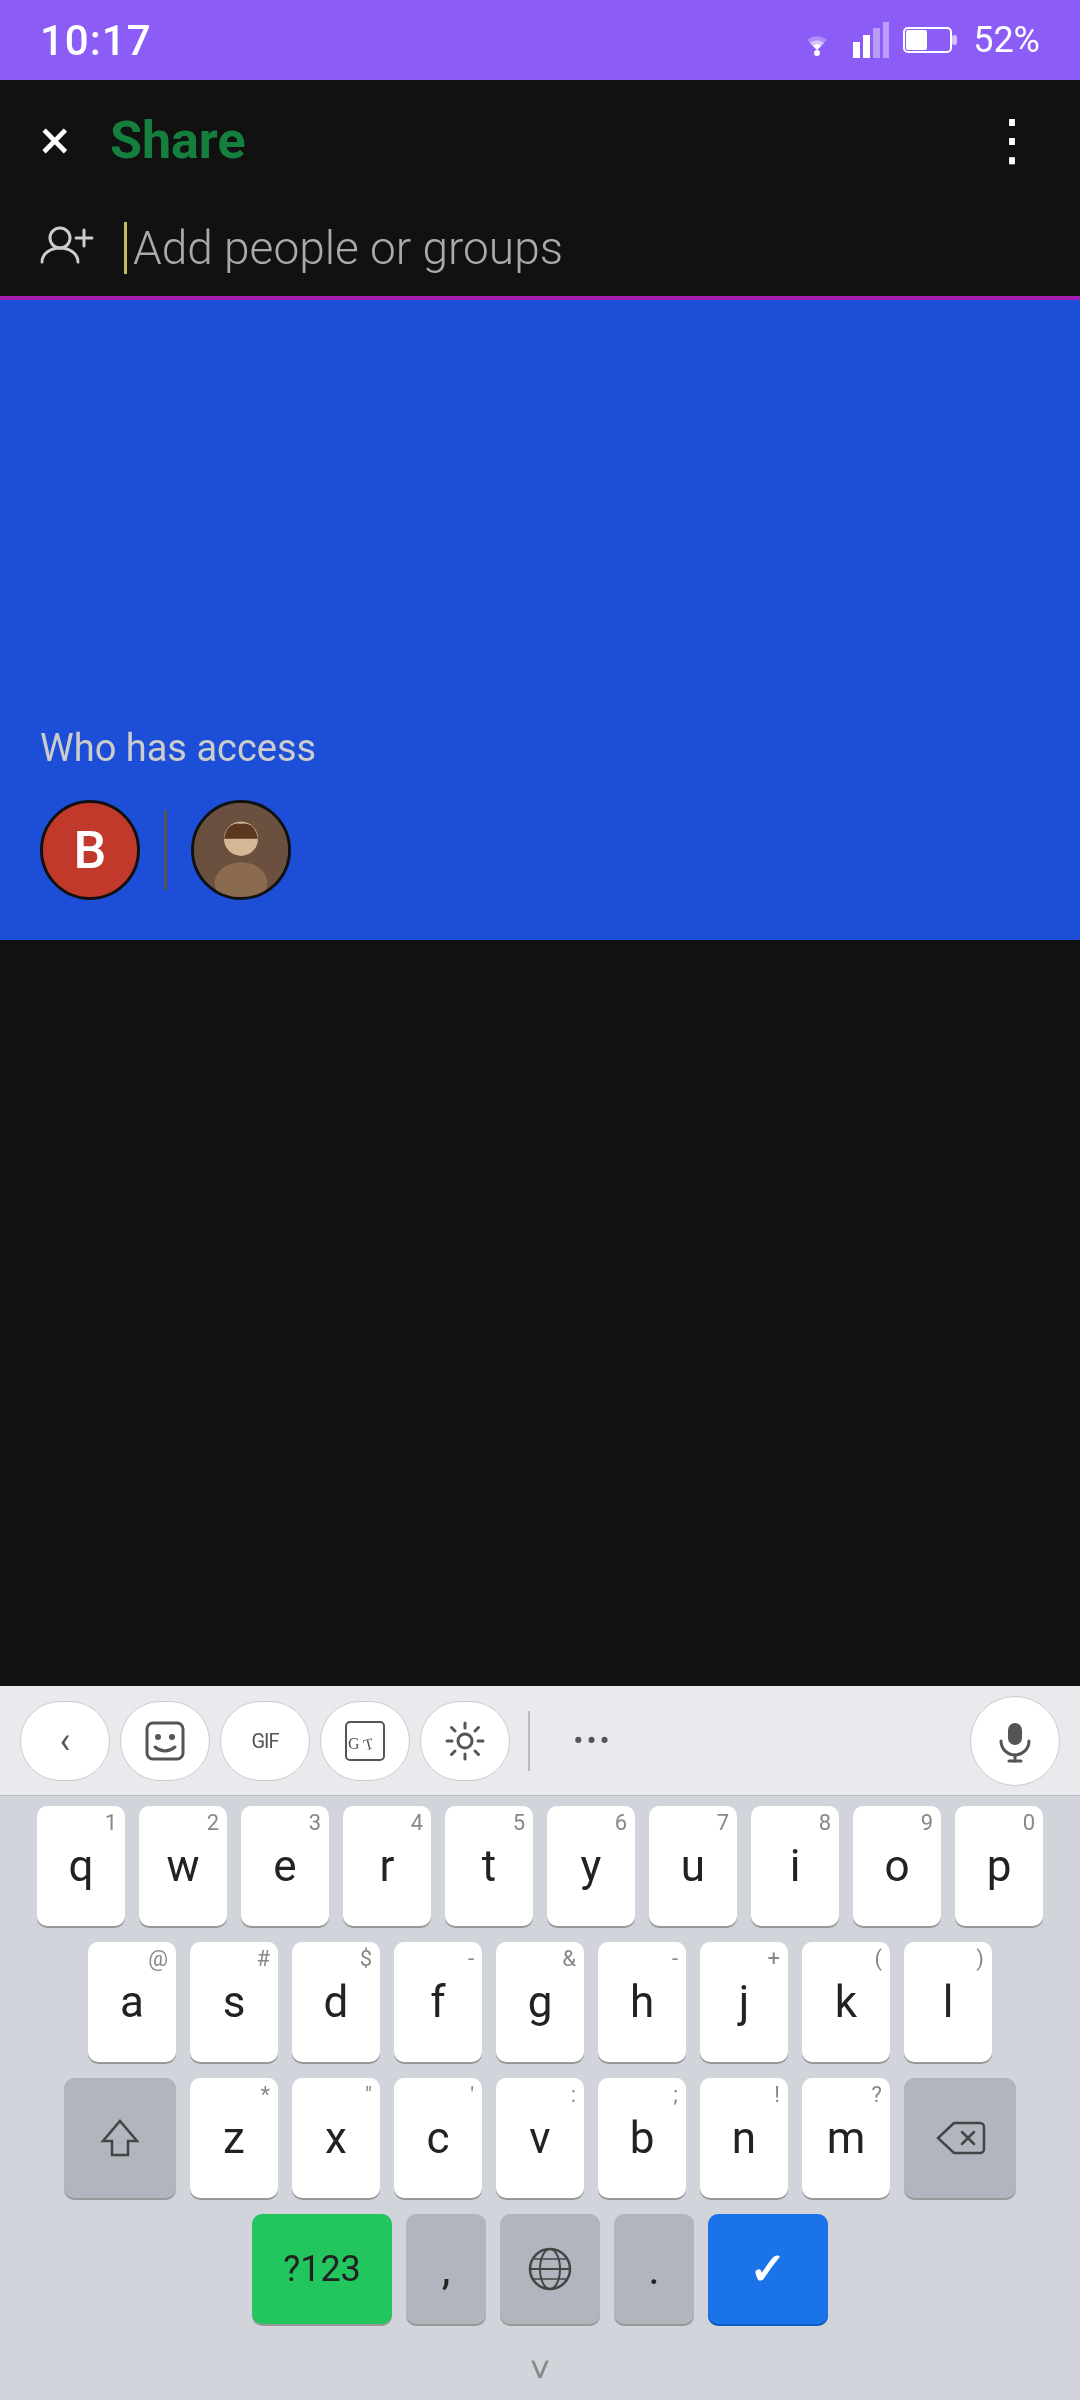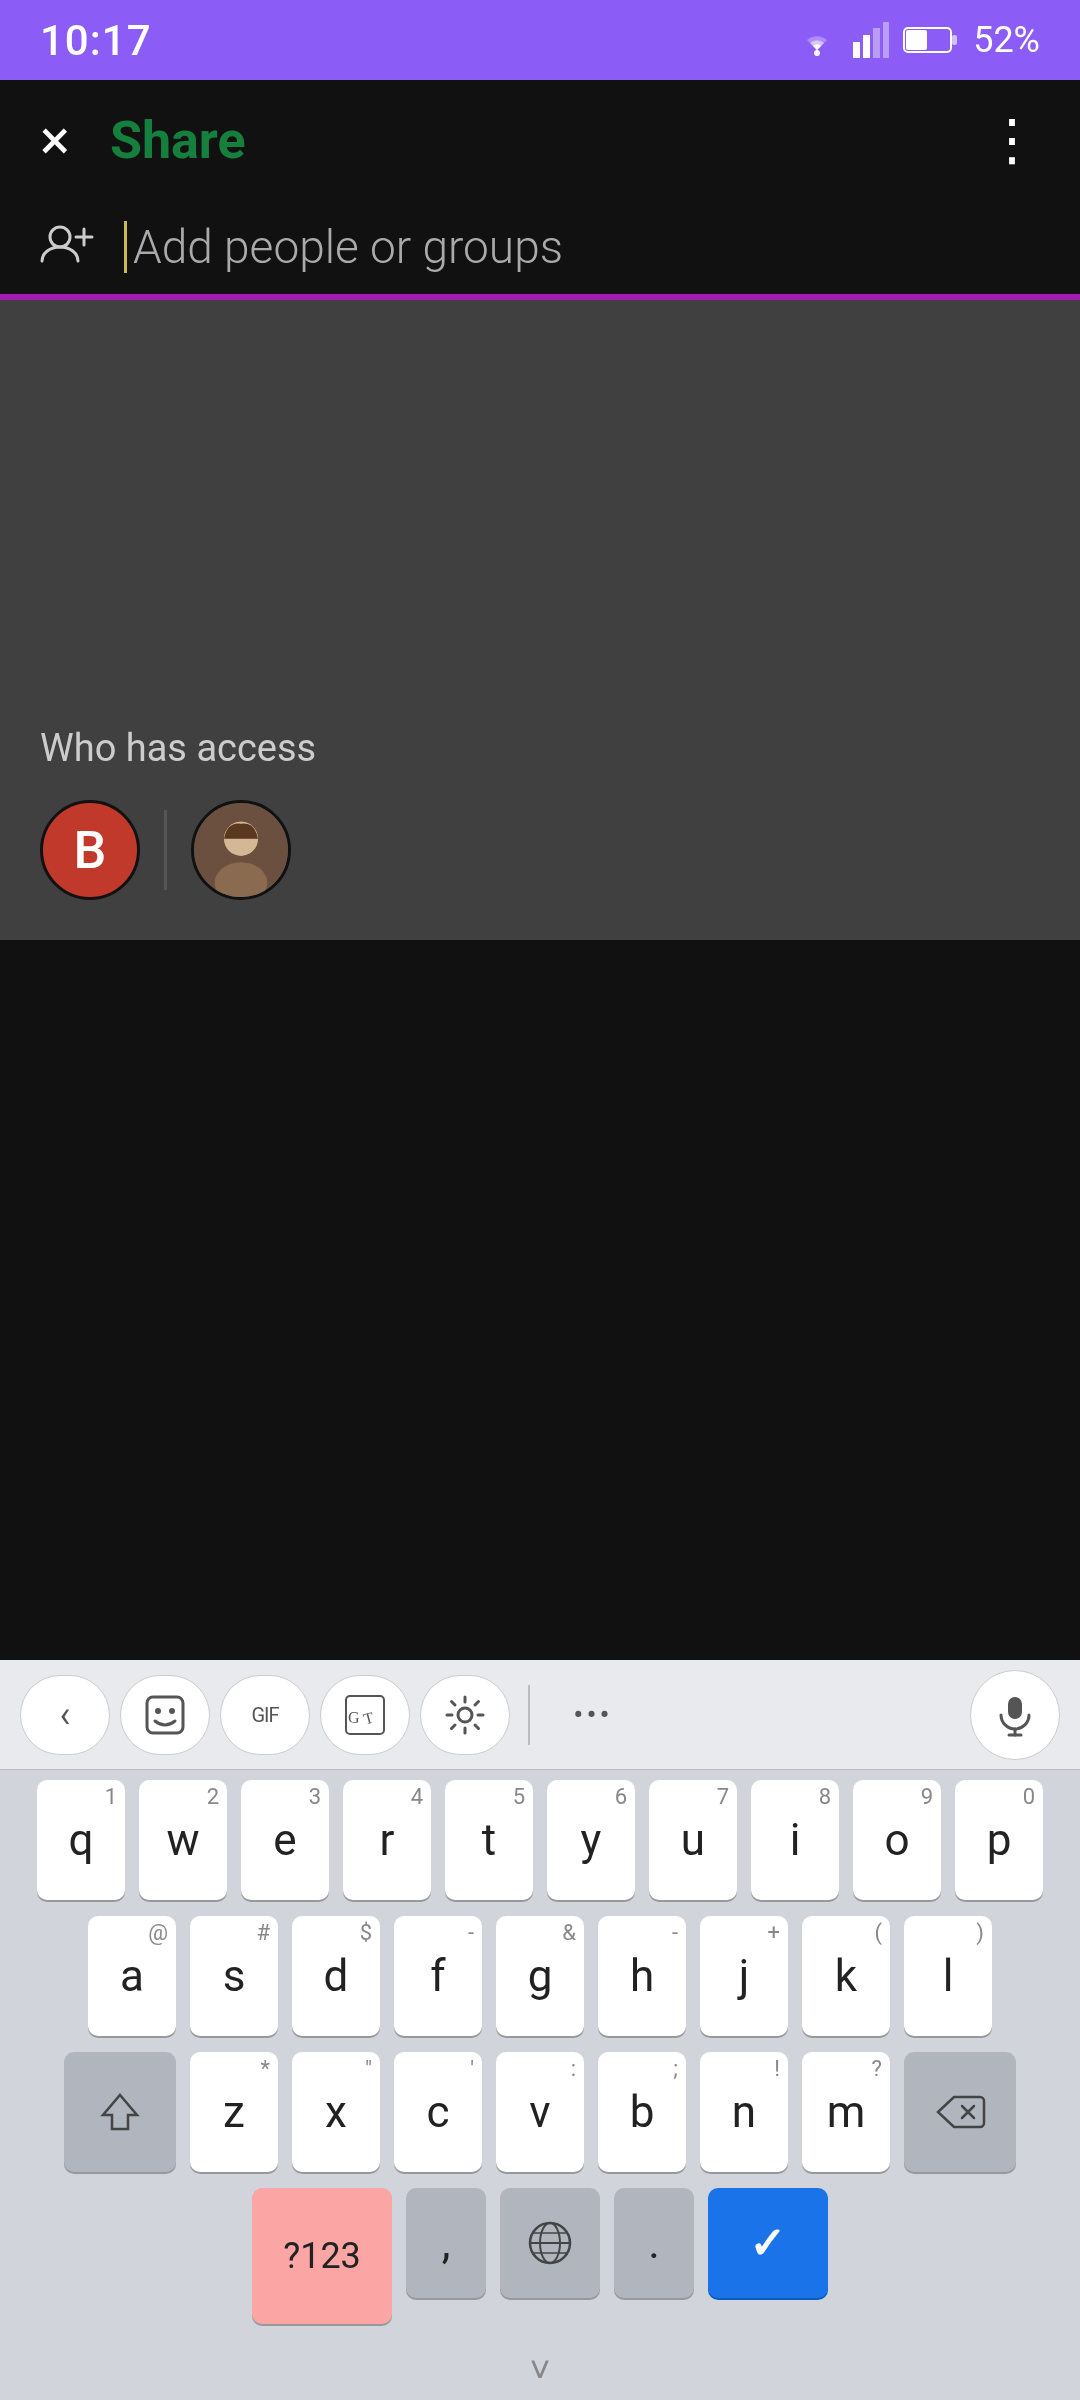--- a/index.html
+++ b/index.html
@@ -69,21 +69,21 @@
 
     
     .search-row {
       width: 100%;
       height: 100px;
       background: #111;
       display: flex;
       align-items: center;
       padding: 0 40px;
       gap: 30px;
-      border-bottom: 6px solid #a21caf;
+      border-bottom: 4px solid #a21caf;
     }
     .add-person-icon {
       color: #ccc;
       font-size: 52px;
     }
     .search-input-area {
       display: flex;
       align-items: center;
       flex: 1;
     }
@@ -98,21 +98,21 @@
     .search-placeholder {
       color: #aaa;
       font-size: 46px;
       font-weight: 300;
     }
 
     
     .content-area {
       width: 100%;
       height: 640px;
-      background: #404040;
+      background: #1d4ed8;
       position: relative;
     }
 
     
     .access-section {
       position: absolute;
       bottom: 0;
       left: 0;
       width: 100%;
       padding: 30px 40px 40px;
@@ -260,22 +260,22 @@
     
     .key-bottom-row {
       display: flex;
       justify-content: center;
       gap: 14px;
       margin-bottom: 0;
       padding-bottom: 16px;
     }
     .key-num {
       width: 140px;
-      height: 136px;
-      background: #fca5a5;
+      height: 110px;
+      background: #22c55e;
       border-radius: 10px;
       display: flex;
       align-items: center;
       justify-content: center;
       font-size: 36px;
       color: #222;
       box-shadow: 0 2px 0 #999;
       cursor: pointer;
     }
     .key-comma {

